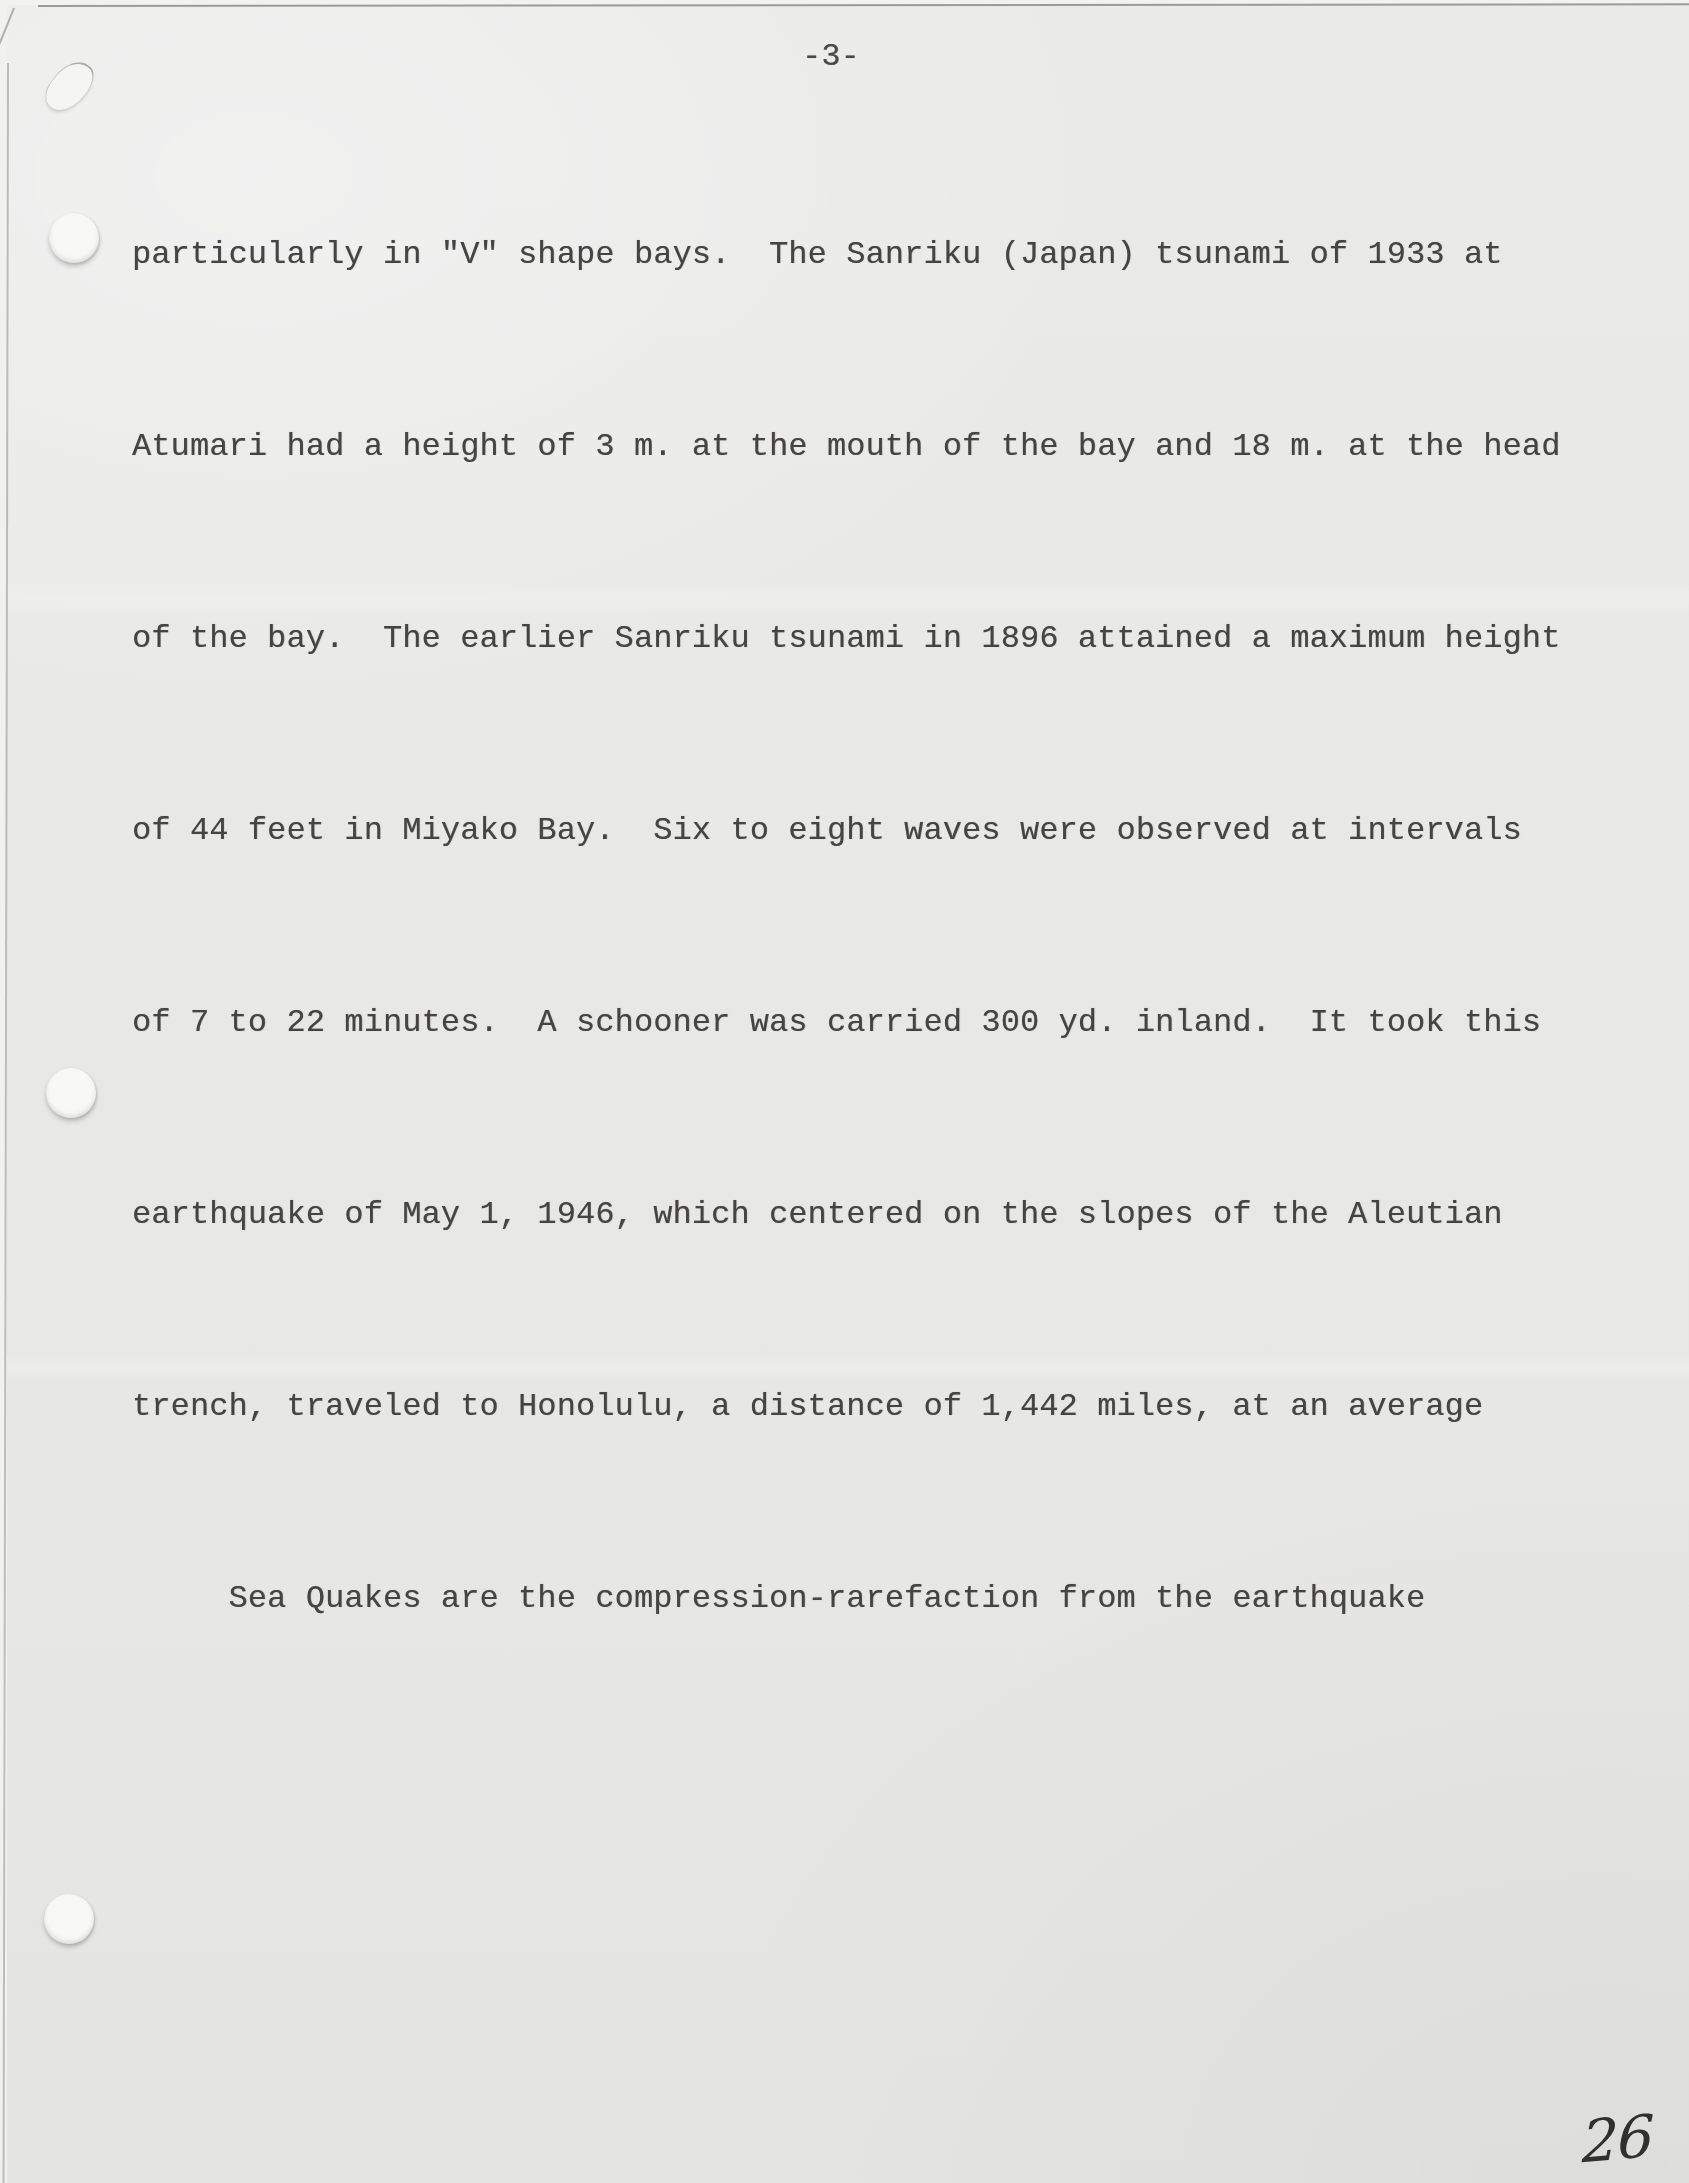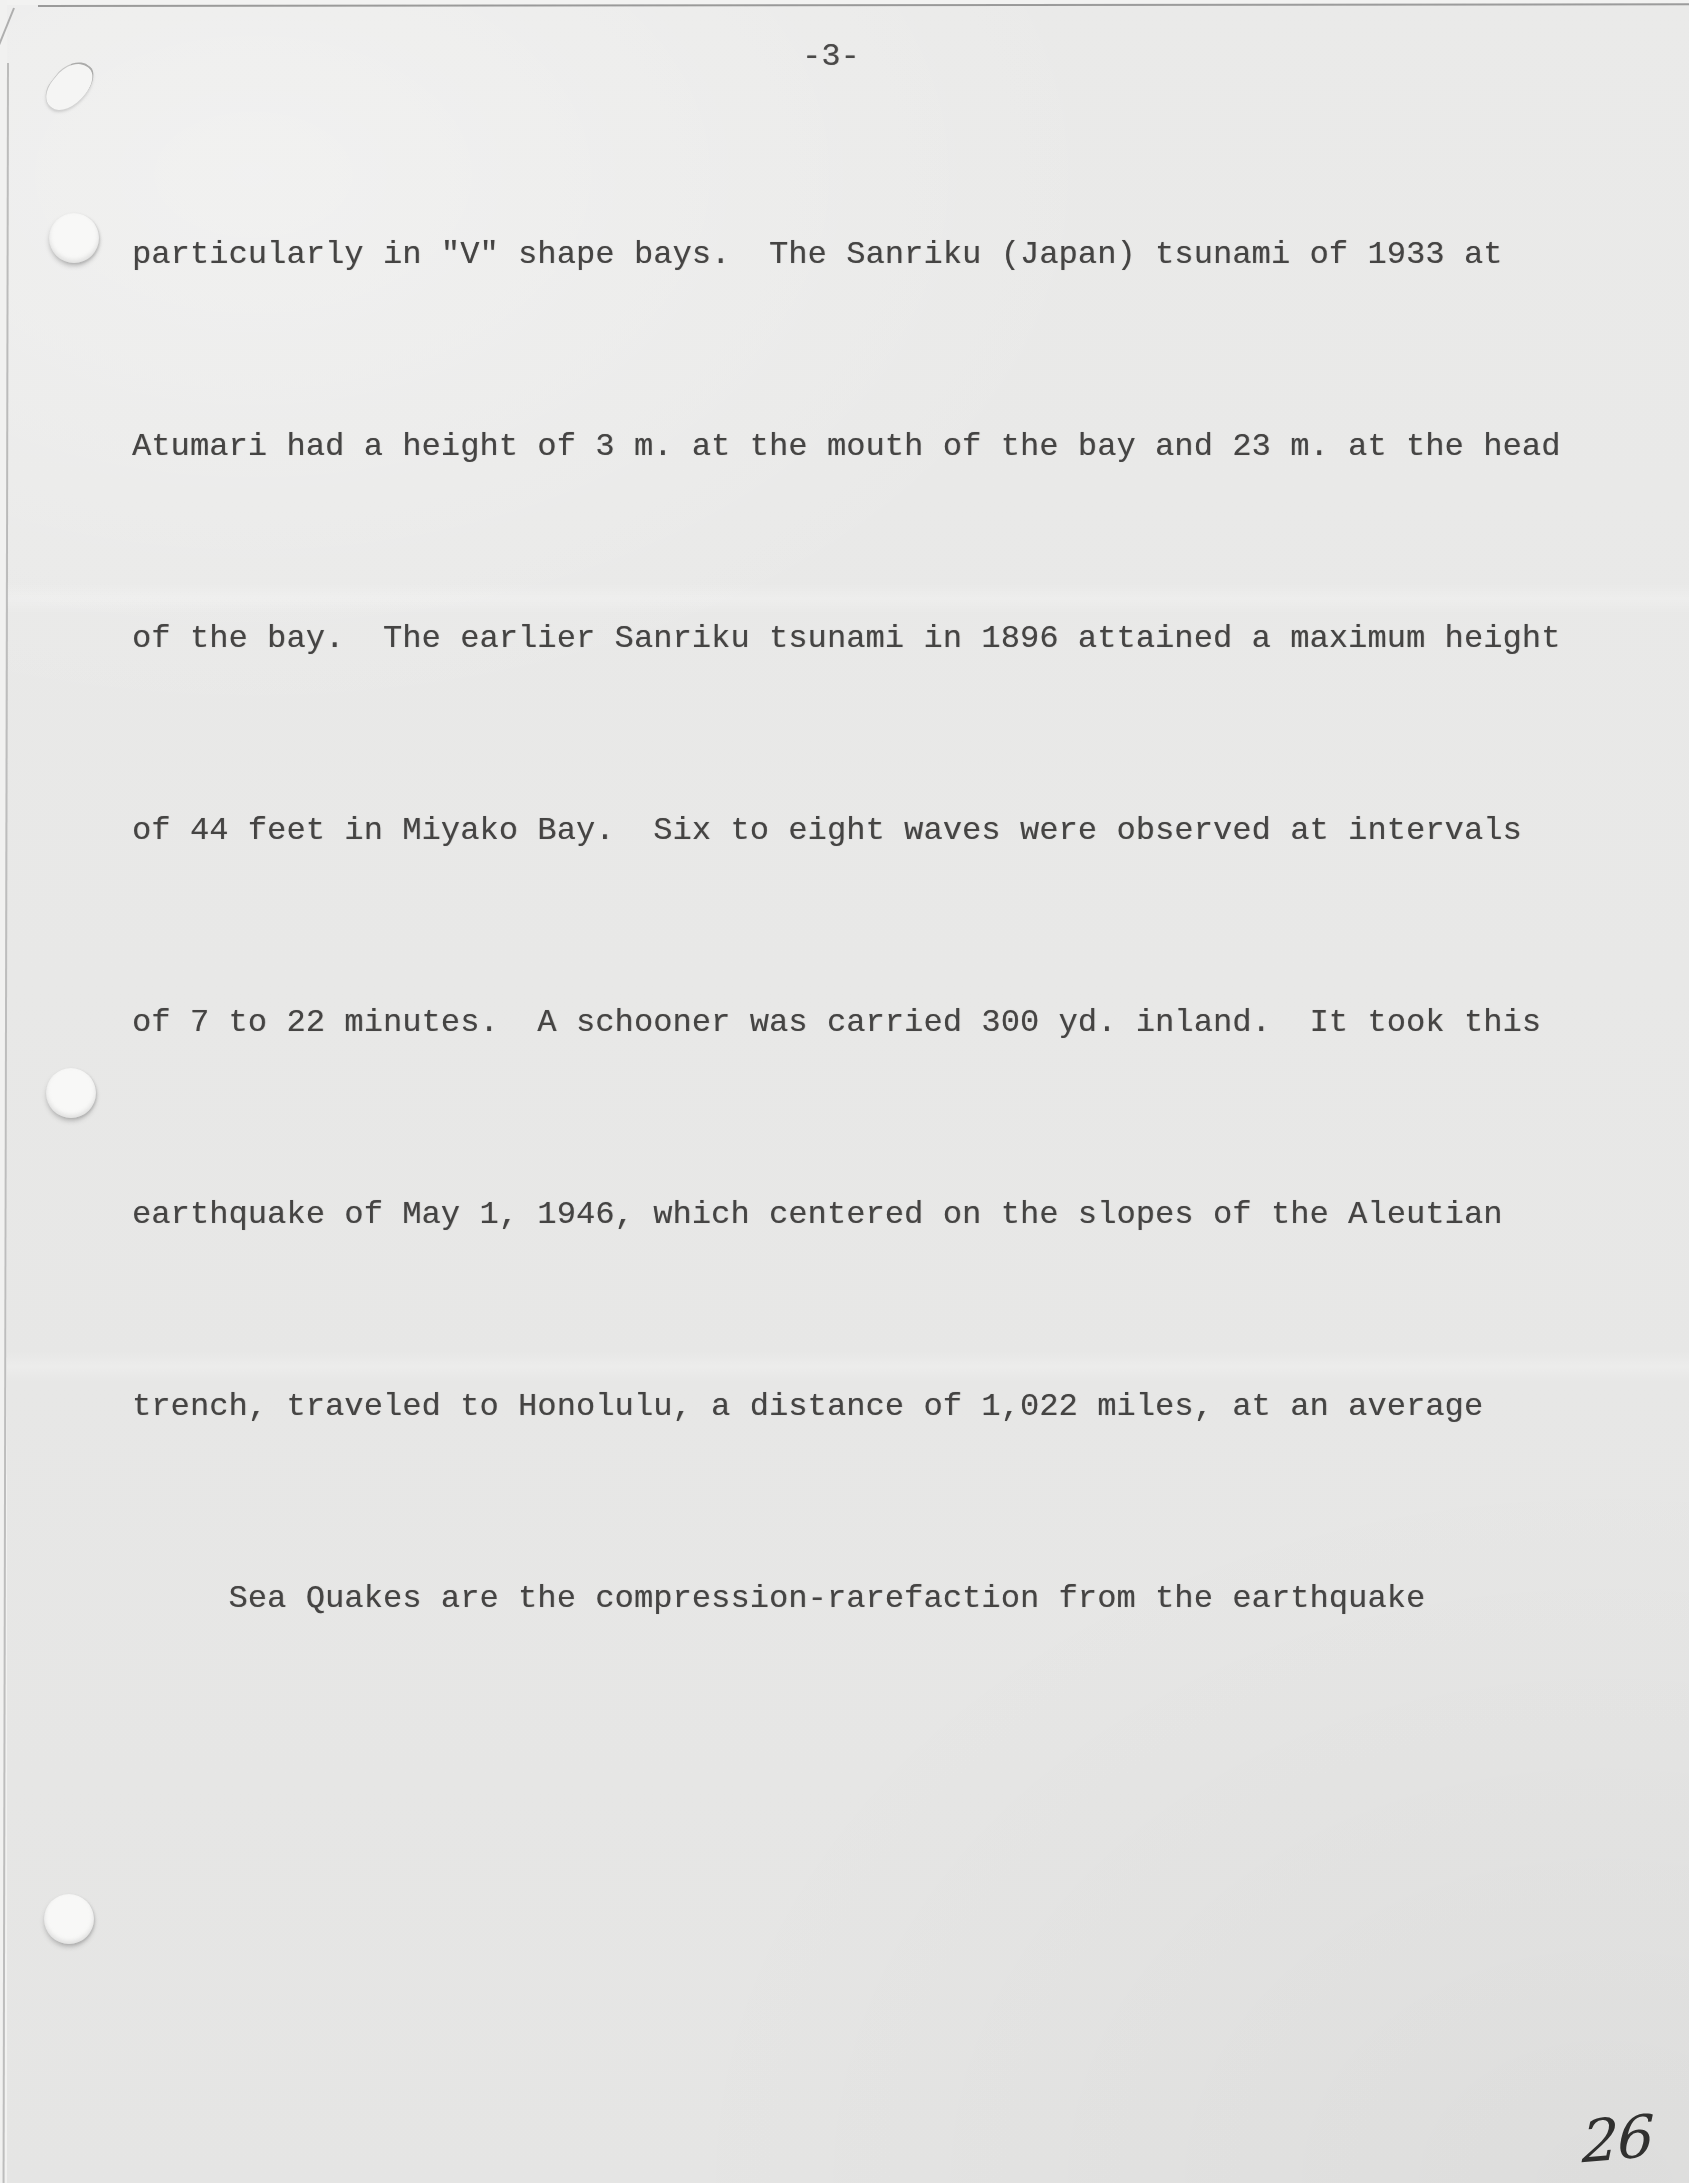--- a/index.html
+++ b/index.html
@@ -142,26 +142,26 @@
 
 <div class="paper-flaw"></div>
 <div class="hole h1"></div>
 <div class="hole h2"></div>
 <div class="hole h3"></div>
 
 <div class="page-number">-3-</div>
 
 <div class="doc-body">
   <div class="line">particularly in "V" shape bays.  The Sanriku (Japan) tsunami of 1933 at</div>
-  <div class="line">Atumari had a height of 3 m. at the mouth of the bay and 23 m. at the head</div>
+  <div class="line">Atumari had a height of 3 m. at the mouth of the bay and 18 m. at the head</div>
   <div class="line">of the bay.  The earlier Sanriku tsunami in 1896 attained a maximum height</div>
   <div class="line">of 44 feet in Miyako Bay.  Six to eight waves were observed at intervals</div>
   <div class="line">of 7 to 22 minutes.  A schooner was carried 300 yd. inland.  It took this</div>
   <div class="line">earthquake of May 1, 1946, which centered on the slopes of the Aleutian</div>
-  <div class="line">trench, traveled to Honolulu, a distance of 1,022 miles, at an average</div>
+  <div class="line">trench, traveled to Honolulu, a distance of 1,442 miles, at an average</div>
   <div class="line">     Sea Quakes are the compression-rarefaction from the earthquake</div>
   
   
   
   
   
   
   
   
   

